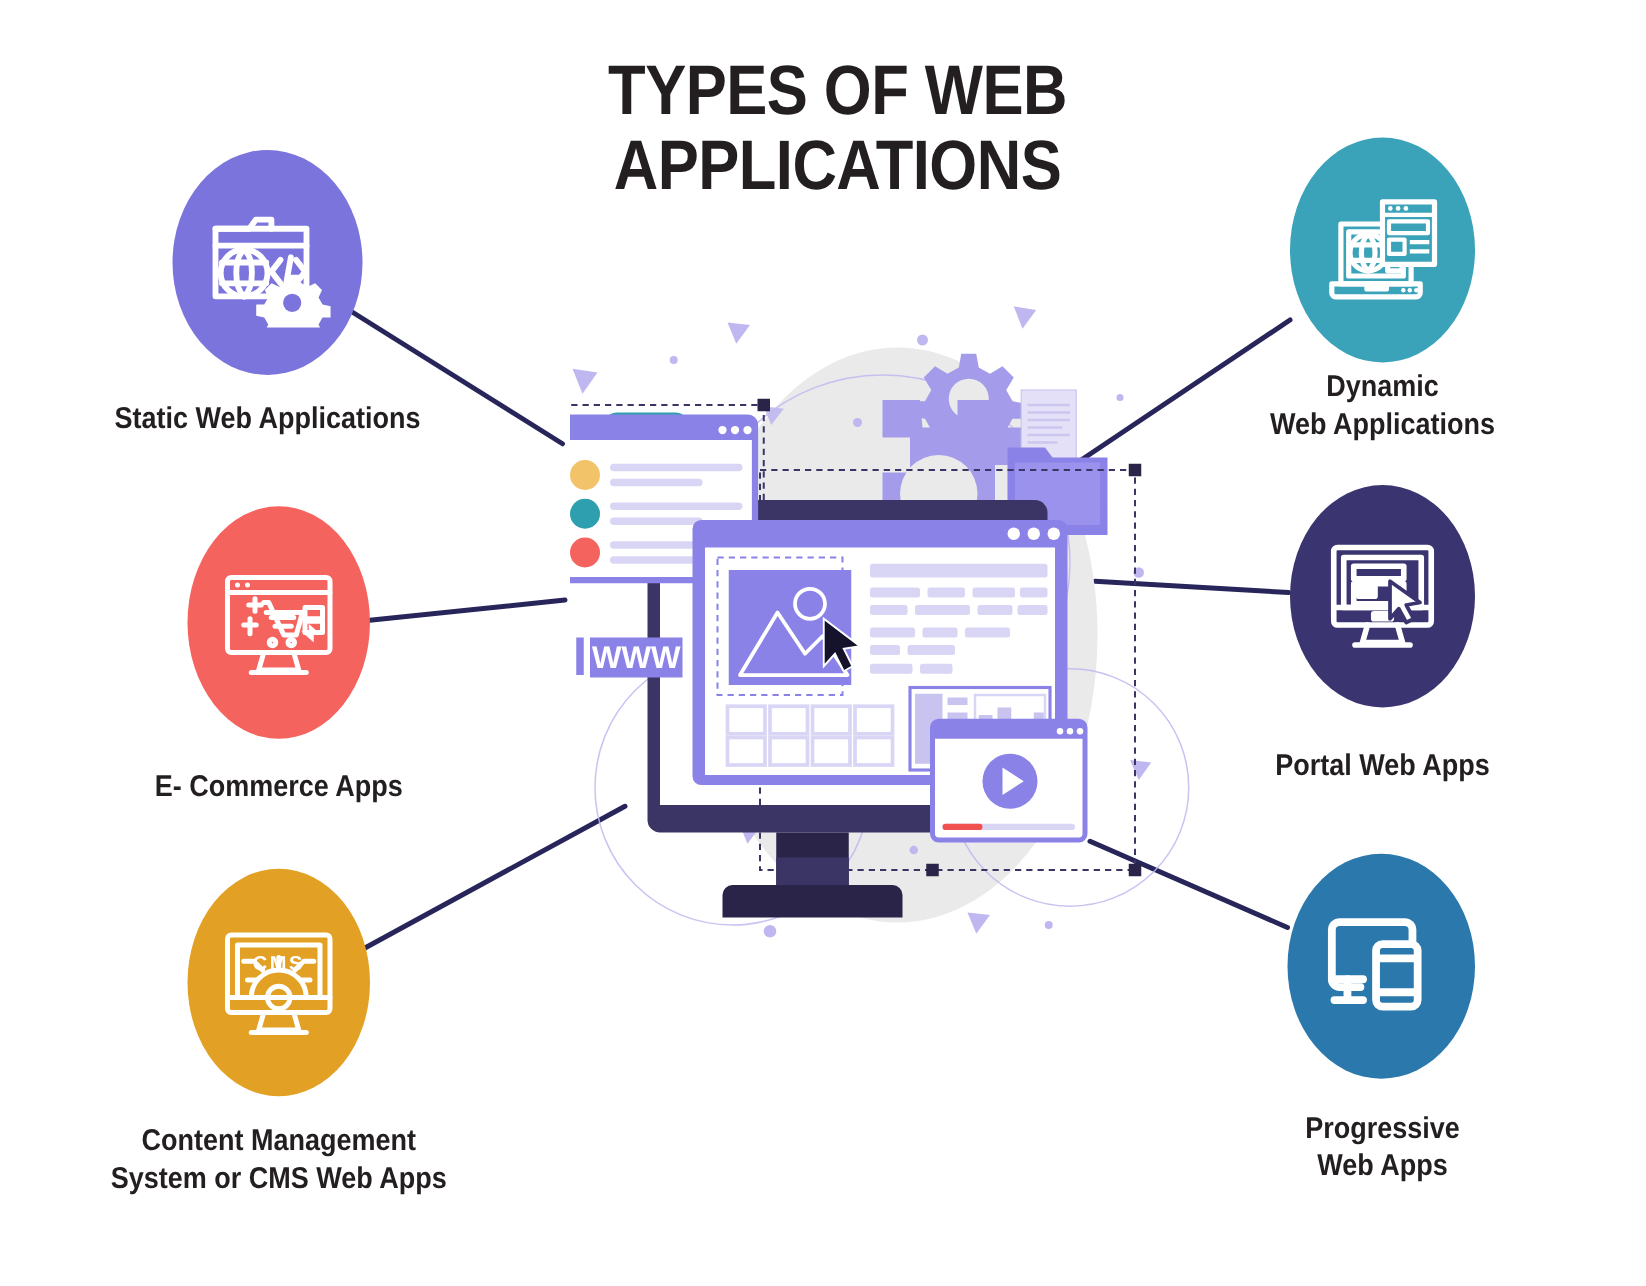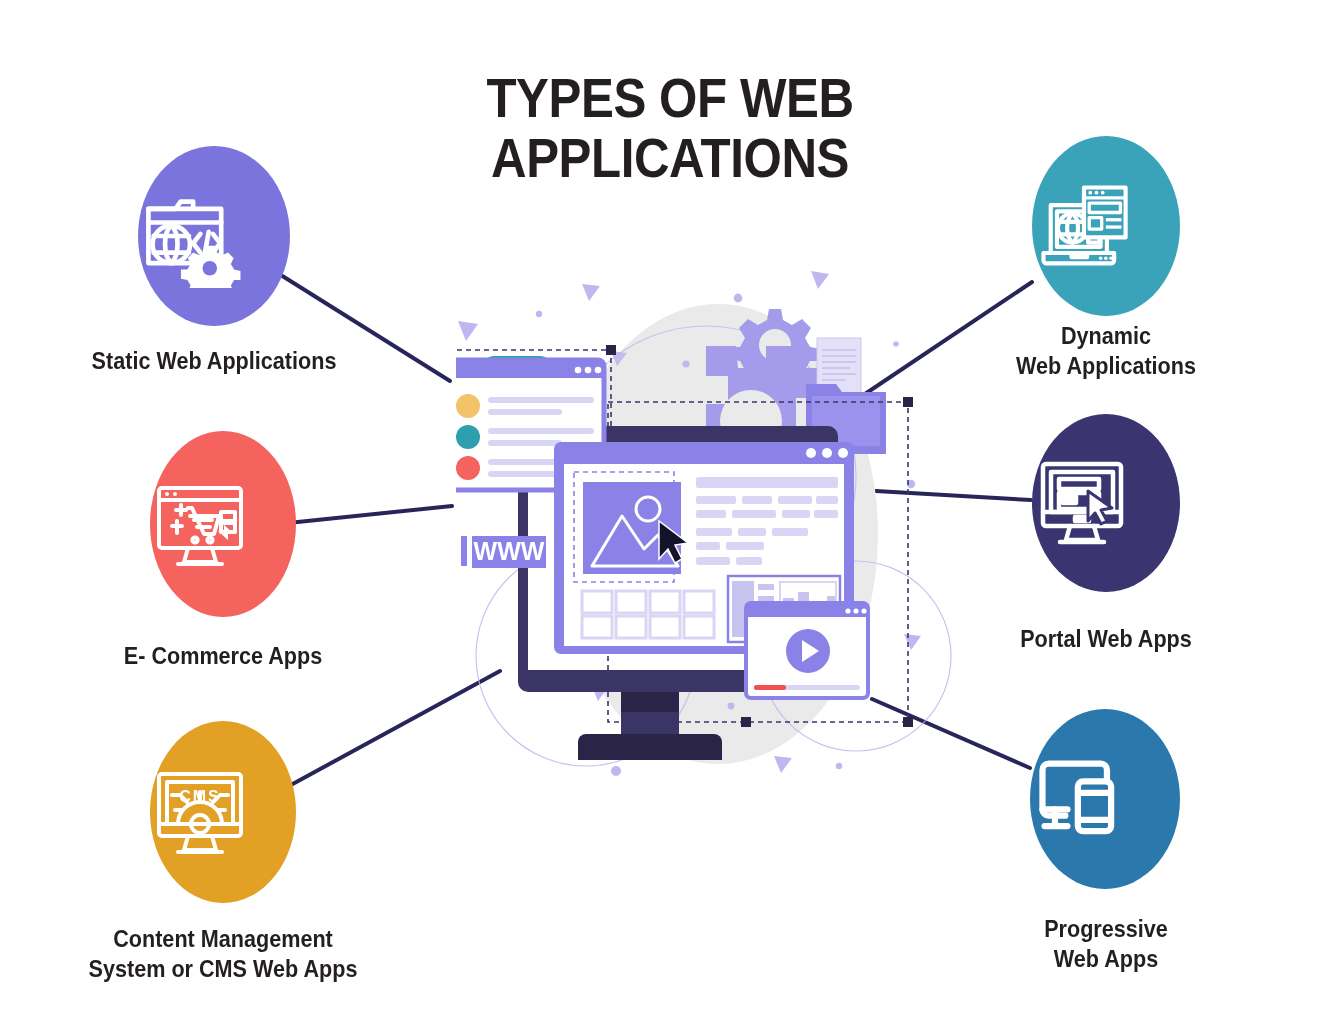--- a/index.html
+++ b/index.html
@@ -1,41 +1,41 @@
 <!DOCTYPE html>
 <html><head>
 <meta charset="utf-8">
 <style>
   html,body{margin:0;padding:0;background:#ffffff;}
   body{
     width:1317px;height:1029px;position:relative;overflow:hidden;
     font-family:"Liberation Sans",sans-serif;
     background:#ffffff;
   }
-  .stage{position:absolute;inset:0;margin-top:26px;}
+  .stage{position:absolute;inset:0;}
 
   
   #title{
     position:absolute;left:400px;top:42px;width:540px;
     text-align:center;color:#231f20;
     font-family:"Liberation Sans",sans-serif;
     font-weight:700;font-size:56px;line-height:1.08;
     letter-spacing:-0.5px;
     transform:scaleX(.88);transform-origin:50% 50%;
     white-space:pre-line;
   }
 
   
   #connectors{position:absolute;left:0;top:0;width:1317px;height:1029px;pointer-events:none;}
 
   
   .node{position:absolute;}
   .bubble{
     position:absolute;border-radius:50%;
-    display:flex;align-items:center;justify-content:flex-start;
+    display:flex;align-items:center;justify-content:center;
   }
   .bubble svg{display:block;}
   .label{
     position:absolute;text-align:center;color:#231f20;
     font-family:"Liberation Sans",sans-serif;
     font-weight:700;font-size:24px;line-height:1.25;
     white-space:pre-line;
     transform:scaleX(.9);transform-origin:50% 50%;
   }
 

